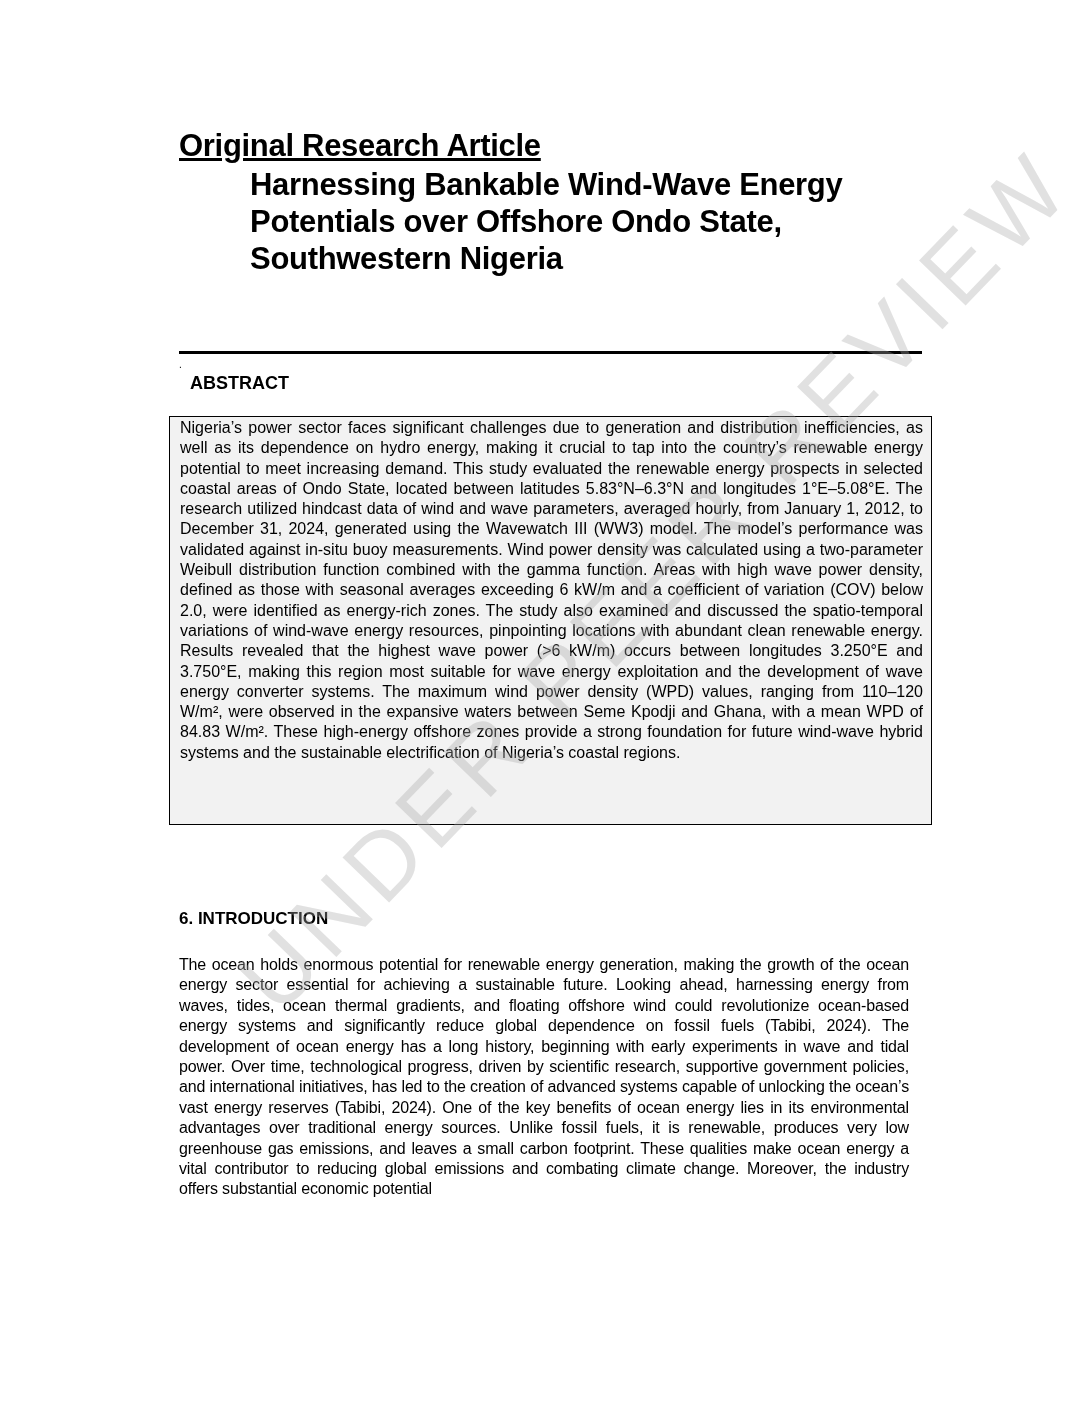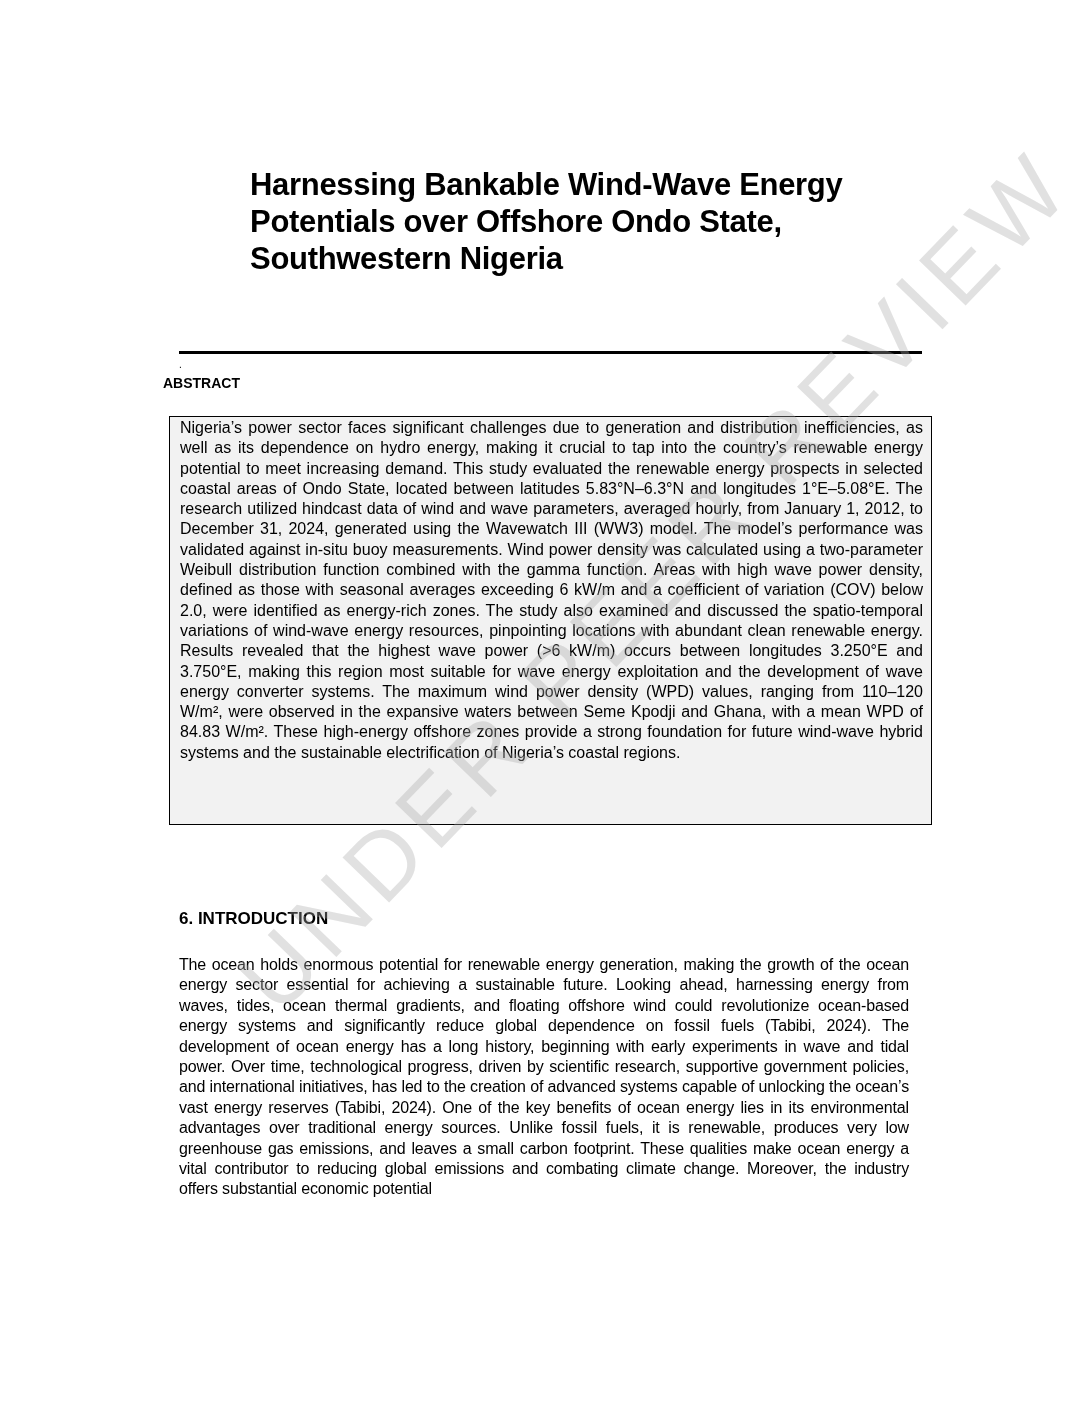--- a/index.html
+++ b/index.html
@@ -2,32 +2,33 @@
 <html><head>
 <meta charset="utf-8">
 <style>
   html, body { margin: 0; padding: 0; background: #ffffff; }
   body { width: 1088px; height: 1408px; position: relative; overflow: hidden; font-family: "Liberation Sans", sans-serif; color: #000; }
   .page { position: absolute; left: 0; top: 0; width: 1088px; height: 1408px; }
   .article-type { position: absolute; left: 179px; top: 128px; font-size: 31px; font-weight: bold; text-decoration: underline; line-height: 36px; letter-spacing: -0.3px; }
   .title { position: absolute; left: 250px; width: 658px; top: 166px; font-size: 31px; font-weight: bold; text-align: left; line-height: 37px; letter-spacing: -0.3px; }
   .rule { position: absolute; left: 179px; top: 351px; width: 743px; height: 3px; background: #000; }
   .dot { position: absolute; left: 179px; top: 360px; font-size: 10px; line-height: 10px; }
-  .abstract-heading { position: absolute; left: 163px; top: 372px; font-size: 14px; font-weight: bold; line-height: 22px; }
+  .abstract-heading { position: absolute; left: 190px; top: 372px; font-size: 18px; font-weight: bold; line-height: 22px; }
   .abstract-box { position: absolute; left: 169px; top: 416px; width: 763px; height: 409px; border: 1px solid #000; background: #f2f2f2; box-sizing: border-box; padding: 1px 8px 0 10px; }
   .abstract-text { font-size: 16px; line-height: 20.3px; text-align: justify; margin: 0; }
   .keywords { position: absolute; left: 179px; top: 849px; font-size: 16px; font-style: italic; line-height: 20px; }
   .section-heading { position: absolute; left: 179px; top: 908px; font-size: 17px; font-weight: bold; line-height: 22px; }
   .intro-text { position: absolute; left: 179px; top: 955px; width: 730px; font-size: 16px; line-height: 20.4px; text-align: justify; margin: 0; letter-spacing: -0.15px; }
   .watermark { position: absolute; left: 130px; top: 650px; width: 820px; text-align: center; font-size: 94px; letter-spacing: 8px; color: rgba(170,170,170,0.35); transform: rotate(-46deg); transform-origin: 50% 50%; white-space: nowrap; pointer-events: none; line-height: 100px; }
 </style>
 </head>
 <body>
 
 <div class="page">
+  <div class="article-type">Original Research Article</div>
   <div class="title">Harnessing Bankable Wind-Wave Energy Potentials over Offshore Ondo State, Southwestern Nigeria</div>
 
   <div class="rule"></div>
   <div class="dot">.</div>
   <div class="abstract-heading">ABSTRACT</div>
 
   <div class="abstract-box">
     <p class="abstract-text">Nigeria’s power sector faces significant challenges due to generation and distribution inefficiencies, as well as its dependence on hydro energy, making it crucial to tap into the country’s renewable energy potential to meet increasing demand. This study evaluated the renewable energy prospects in selected coastal areas of Ondo State, located between latitudes 5.83°N–6.3°N and longitudes 1°E–5.08°E. The research utilized hindcast data of wind and wave parameters, averaged hourly, from January 1, 2012, to December 31, 2024, generated using the Wavewatch III (WW3) model. The model’s performance was validated against in-situ buoy measurements. Wind power density was calculated using a two-parameter Weibull distribution function combined with the gamma function. Areas with high wave power density, defined as those with seasonal averages exceeding 6 kW/m and a coefficient of variation (COV) below 2.0, were identified as energy-rich zones. The study also examined and discussed the spatio-temporal variations of wind-wave energy resources, pinpointing locations with abundant clean renewable energy. Results revealed that the highest wave power (&gt;6 kW/m) occurs between longitudes 3.250°E and 3.750°E, making this region most suitable for wave energy exploitation and the development of wave energy converter systems. The maximum wind power density (WPD) values, ranging from 110–120 W/m², were observed in the expansive waters between Seme Kpodji and Ghana, with a mean WPD of 84.83 W/m². These high-energy offshore zones provide a strong foundation for future wind-wave hybrid systems and the sustainable electrification of Nigeria’s coastal regions.</p>
   </div>
 

